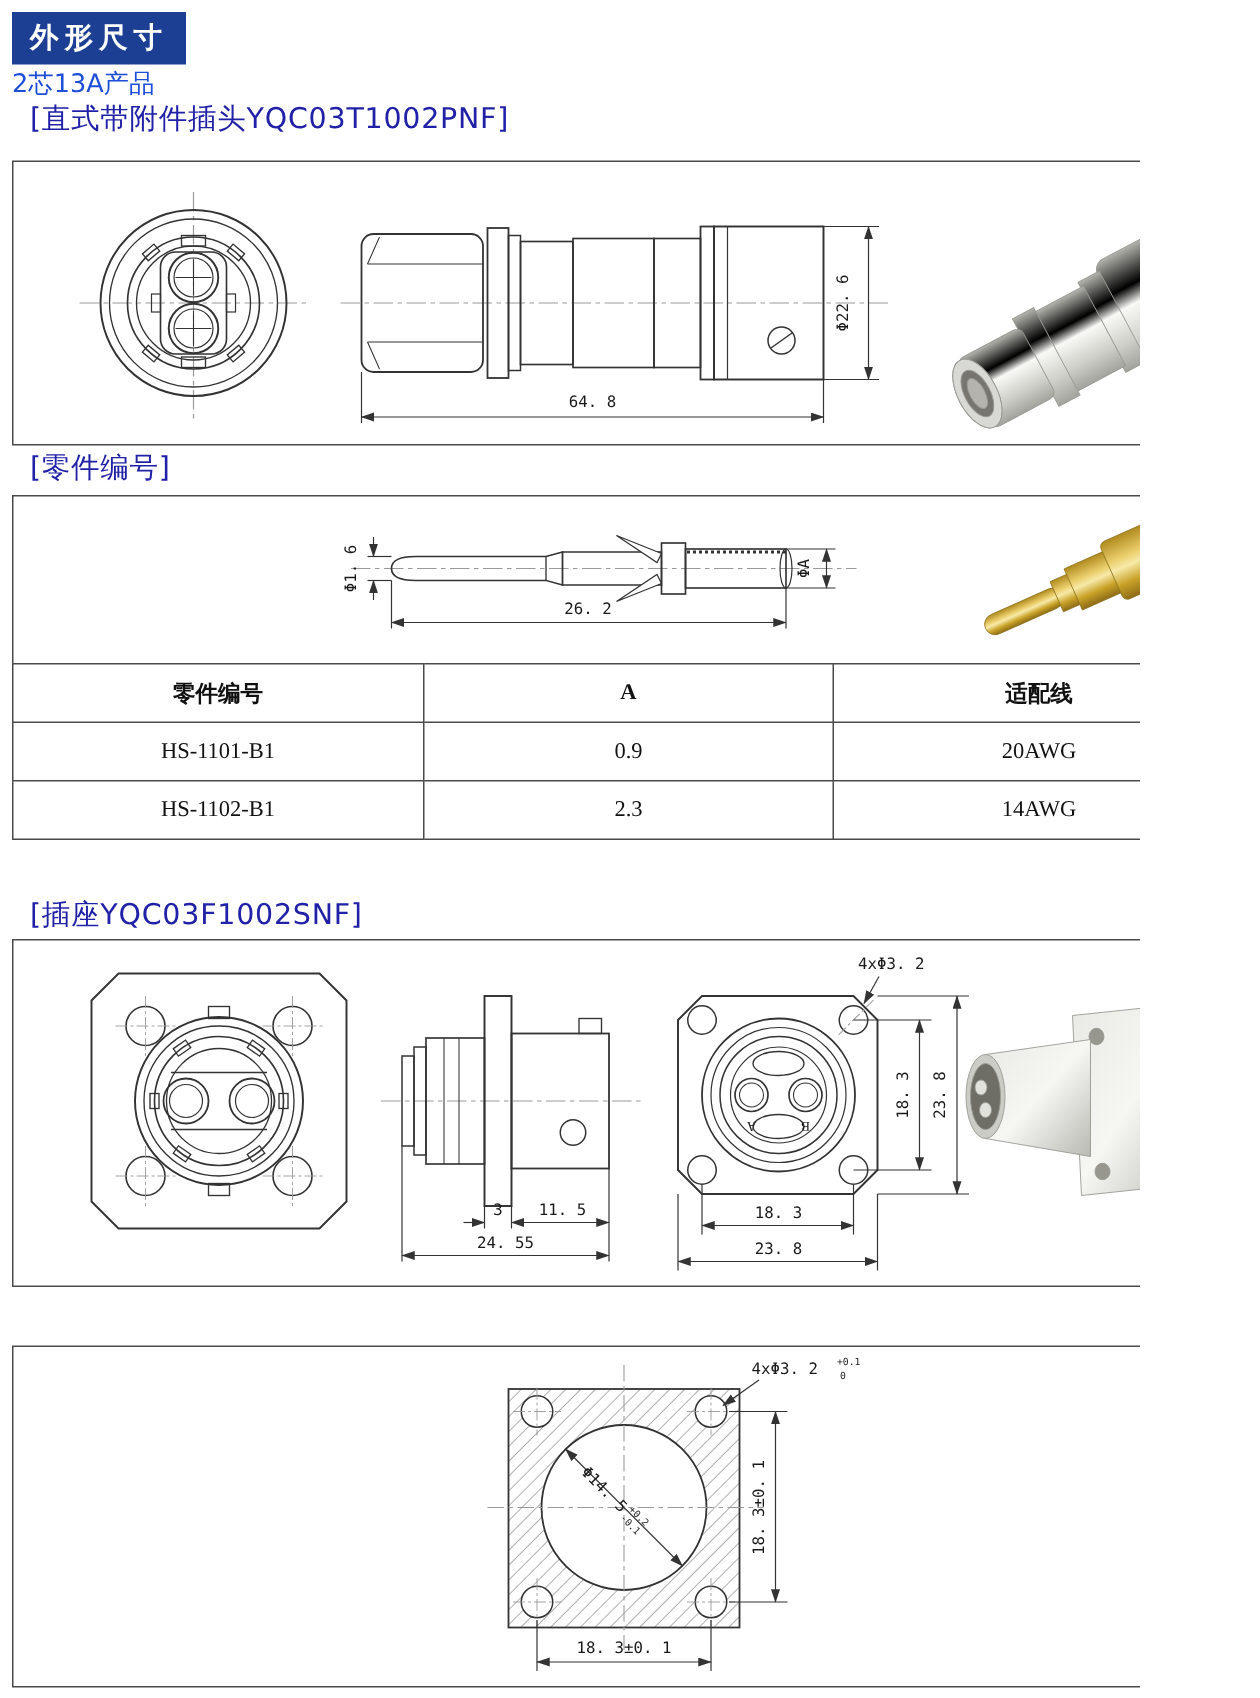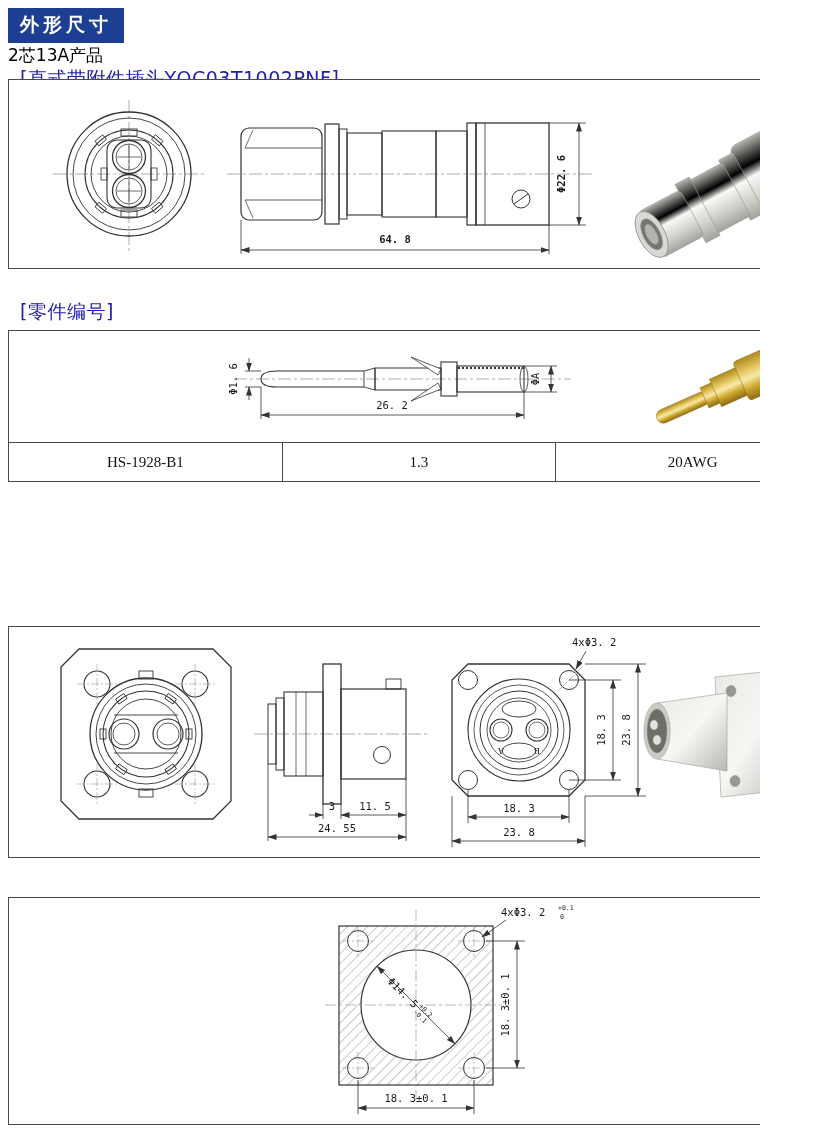--- a/index.html
+++ b/index.html
@@ -1,24 +1,24 @@
 <!DOCTYPE html>
 <html><head>
 <meta charset="utf-8">
 <style>
   html,body{margin:0;padding:0;background:#fff;}
   .page{position:relative;width:760px;height:1132px;background:#fff;overflow:hidden;
         font-family:"DejaVu Sans","Liberation Sans",sans-serif;}
   .badge{position:absolute;left:8px;top:8px;background:#1c3f94;color:#fff;
          font-size:19px;font-weight:bold;letter-spacing:4px;padding:4px 12px 5px 12px;}
-  .subtitle{position:absolute;left:8px;top:44px;font-size:17px;color:#000000;}
+  .subtitle{position:absolute;left:8px;top:44px;font-size:17px;color:#1d4ed8;}
   .bluehead{position:absolute;left:20px;color:#2121a8;font-size:19px;font-weight:normal;letter-spacing:0.5px;}
   .h-plug{top:66px;} .h-pin{top:299px;} .h-socket{top:597px;} .h-panel{top:868px;}
   .box{position:absolute;left:8px;width:822px;border:1.4px solid #4a4a4a;background:#fff;box-sizing:border-box;}
-  .b1{top:79px;height:190px;font-weight:bold;} .b2{top:330px;height:113px;border-bottom:none;text-align:right;}
+  .b1{top:107px;height:190px;} .b2{top:330px;height:113px;border-bottom:none;text-align:right;}
   .b3{top:626px;height:232px;} .b4{top:897px;height:228px;}
   svg{display:block;}
   .dim{font-family:"DejaVu Sans Mono","Liberation Mono",monospace;font-size:10.5px;fill:#1a1a1a;}
   .dimsmall{font-family:"DejaVu Sans Mono","Liberation Mono",monospace;font-size:6.5px;fill:#1a1a1a;}
   .pinletter{font-family:"Liberation Serif",serif;font-size:9px;fill:#1a1a1a;}
   table.parts{position:absolute;left:8px;top:442px;width:822px;border-collapse:collapse;
         table-layout:fixed;background:#fff;}
   table.parts th,table.parts td{border:1.2px solid #4a4a4a;text-align:center;height:36px;
         font-family:"Liberation Serif","DejaVu Serif",serif;font-size:15px;color:#111;font-weight:normal;}
   table.parts th{font-weight:bold;}
@@ -171,28 +171,39 @@
         <rect x="64" y="-15" width="30" height="30" fill="url(#gold1)"></rect>
         <rect x="92" y="-21" width="40" height="42" rx="4" fill="url(#gold1)"></rect>
         <rect x="130" y="-15" width="14" height="30" fill="url(#gold1)"></rect>
         <rect x="142" y="-9" width="48" height="18" rx="8" fill="url(#gold1)"></rect>
       </g>
     </svg>
   </div>
 
   <table class="parts">
     <tbody>
+        <tr>
+      <th>零件编号</th>
+      <th>A</th>
+      <th>适配线</th>
+    </tr>
     <tr>
-      <td>HS-1928-B1</td>
-      <td>1.3</td>
+      <td>HS-1101-B1</td>
+      <td>0.9</td>
       <td>20AWG</td>
+    </tr>
+    <tr>
+      <td>HS-1102-B1</td>
+      <td>2.3</td>
+      <td>14AWG</td>
     </tr>
   </tbody>
     </table>
 
+  <div class="bluehead h-socket">[插座YQC03F1002SNF]</div>
 
   <div class="box b3">
     <svg width="820" height="229" viewBox="0 0 820 229">
       <defs>
         <marker id="ar3" markerWidth="10" markerHeight="8" refX="8.5" refY="3" orient="auto-start-reverse" markerUnits="userSpaceOnUse">
           <path d="M0,0L9,3L0,6Z" fill="#333"></path>
         </marker>
         <linearGradient id="silver2" x1="0" y1="0" x2="1" y2="1">
           <stop offset="0" stop-color="#e9e9e5"></stop>
             <stop offset="0.5" stop-color="#f6f6f3"></stop>

